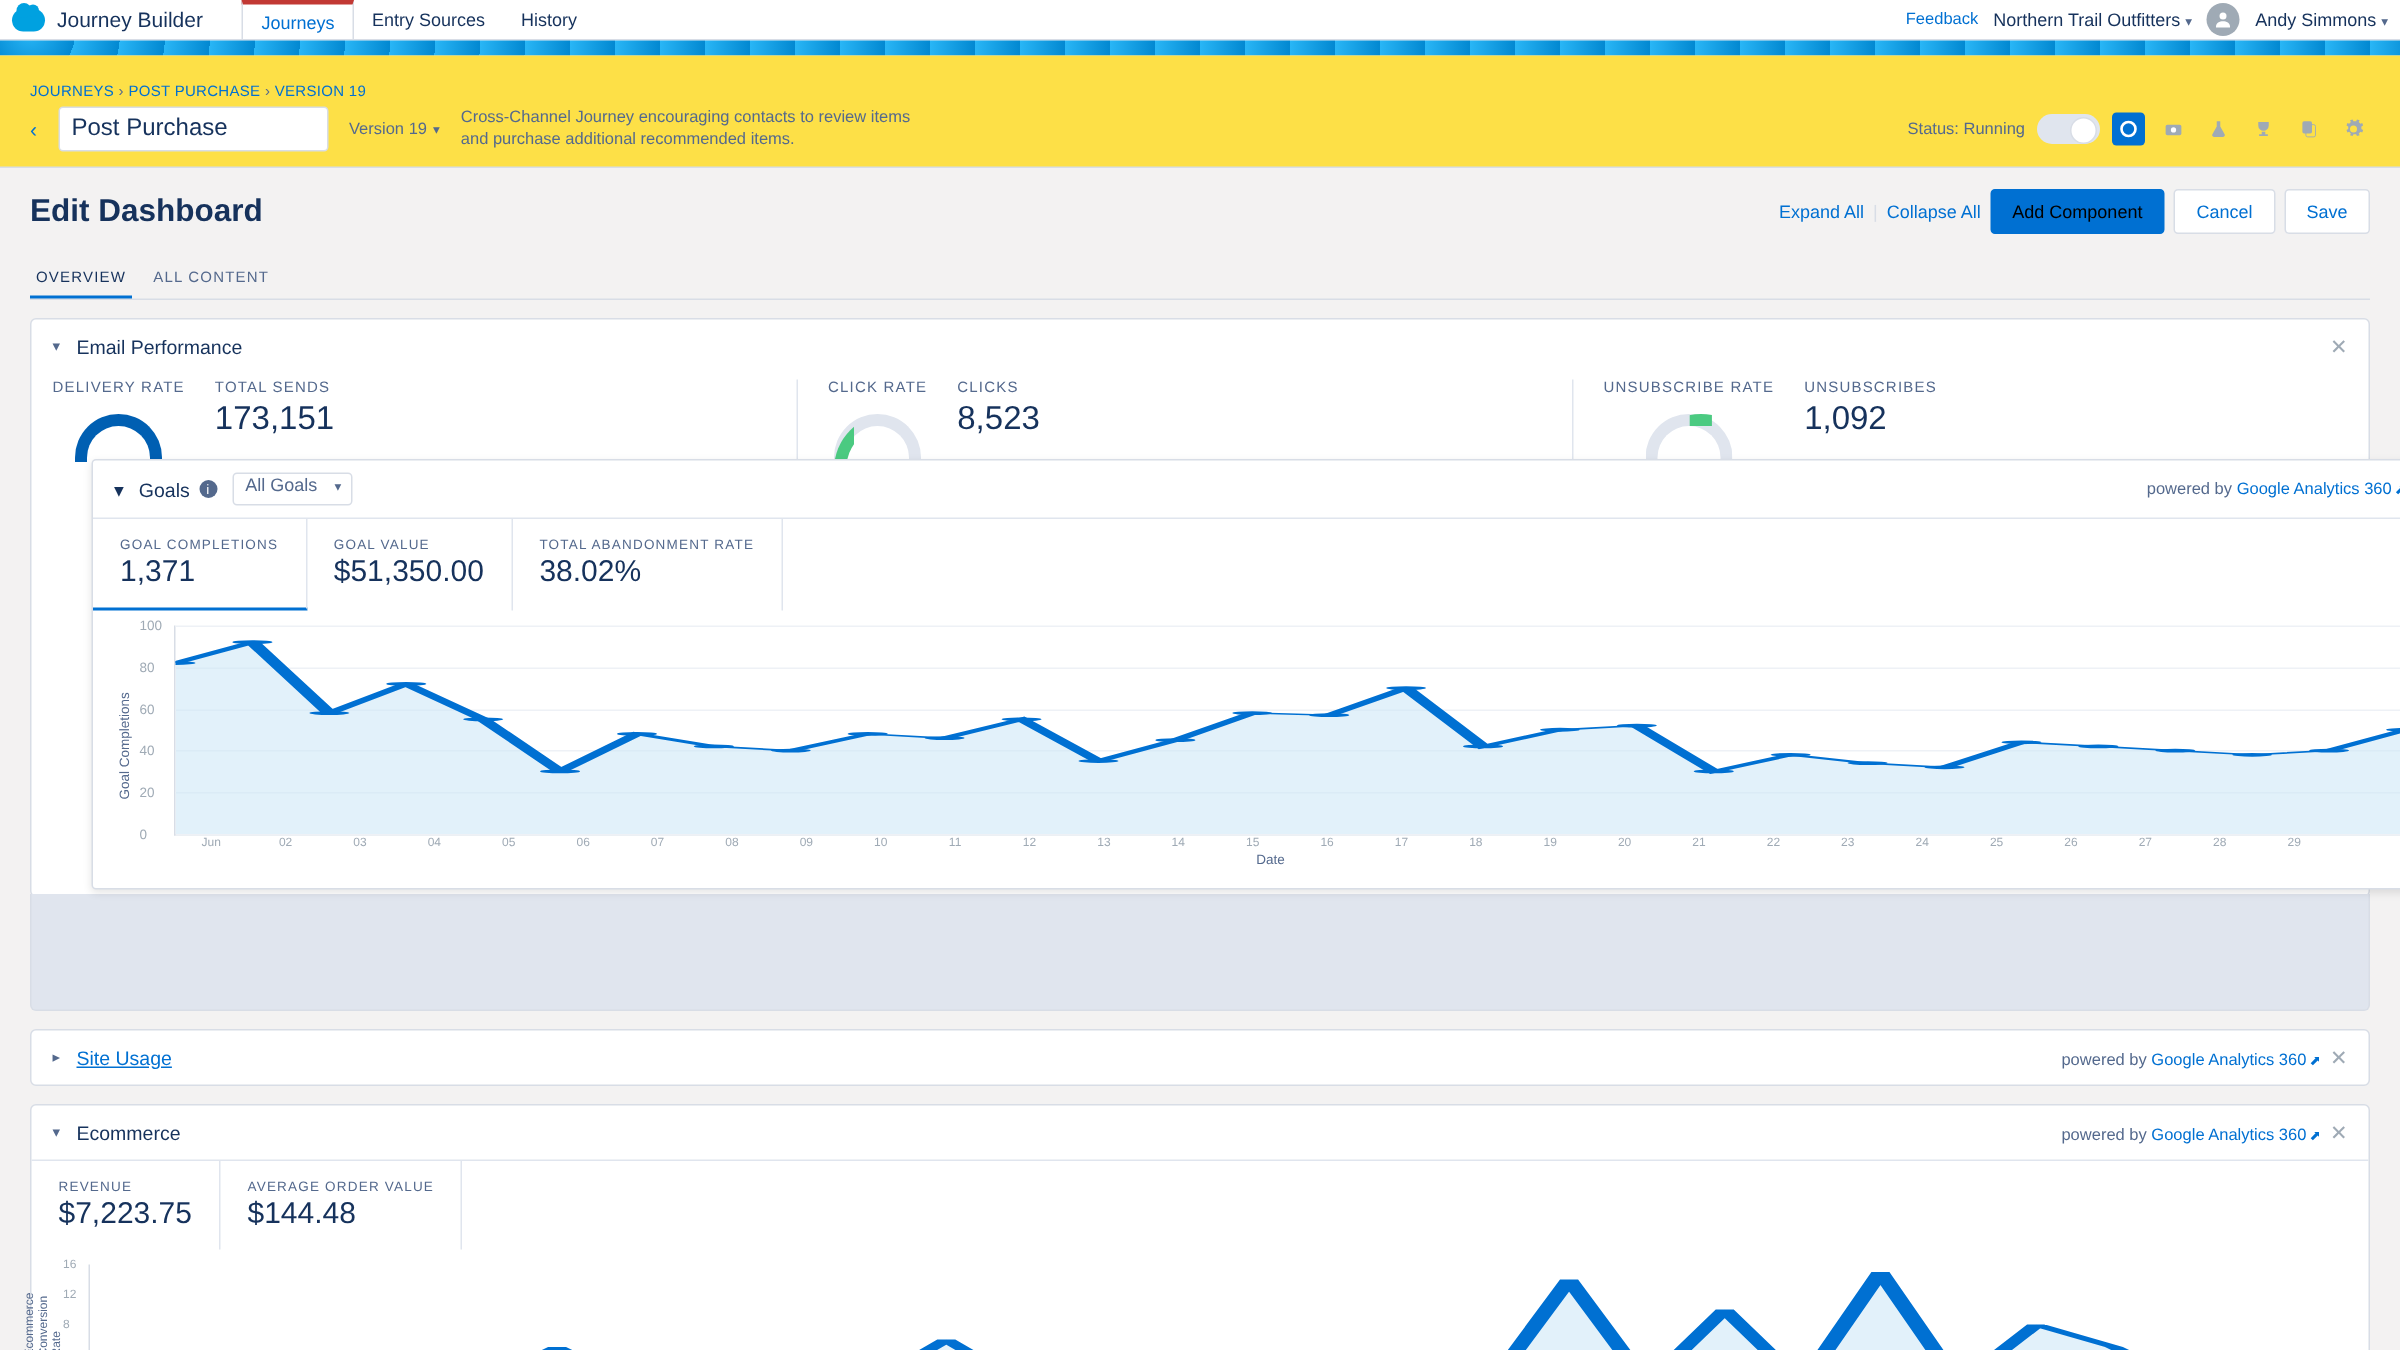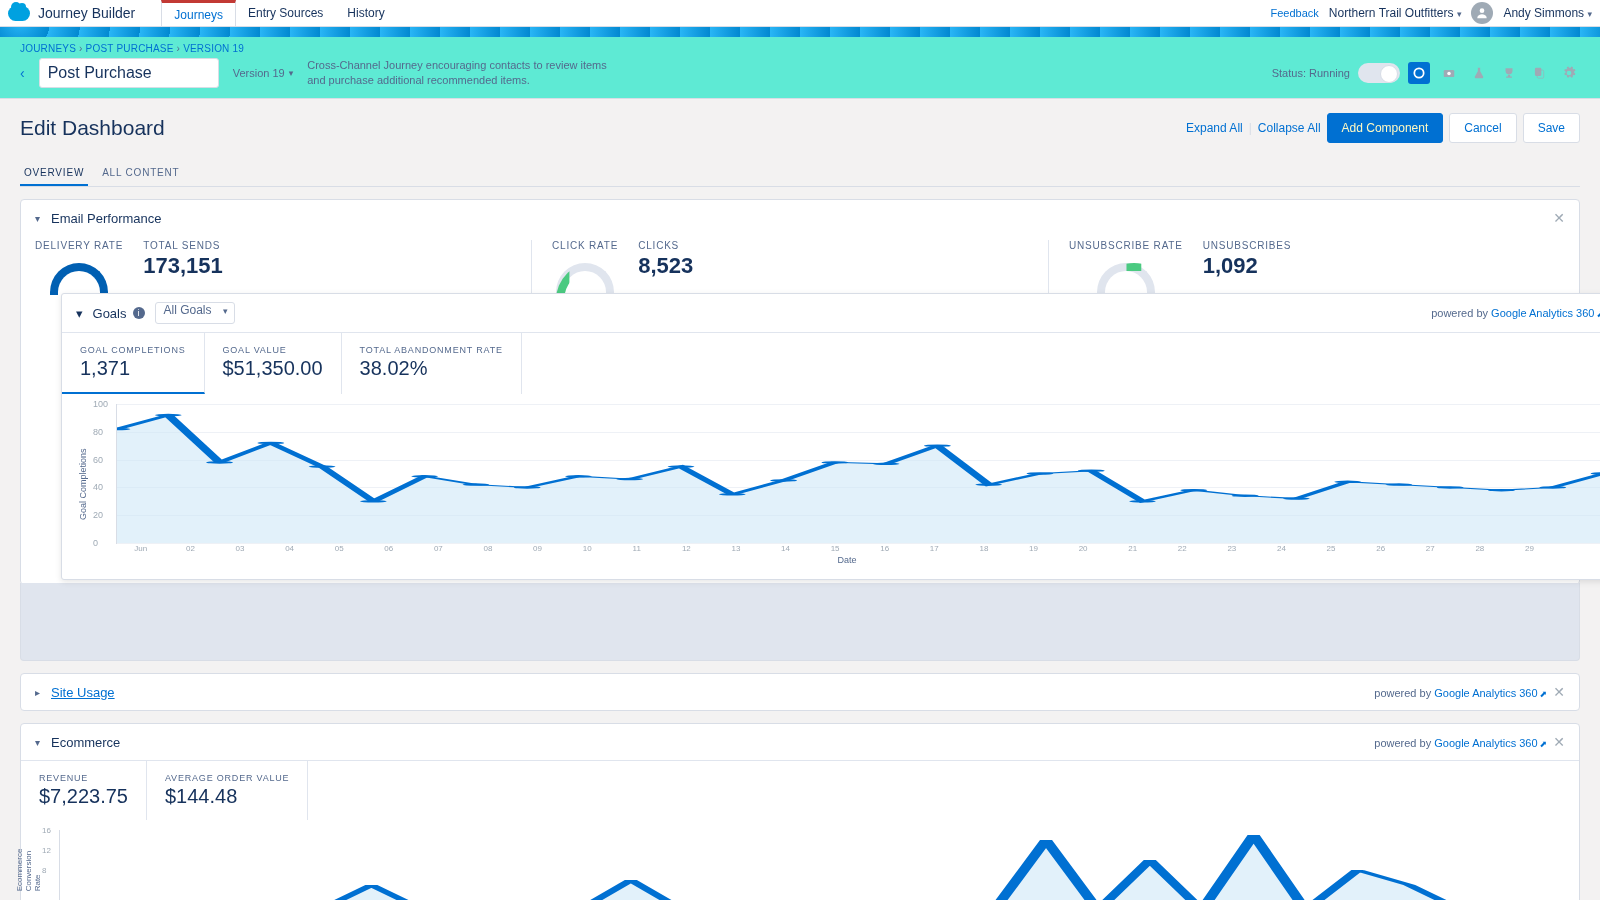--- a/index.html
+++ b/index.html
@@ -16,43 +16,43 @@
 .nav-right{margin-left:auto;display:flex;align-items:center;gap:10px}
 .feedback{font-size:11px;color:#0070d2}
 .org{font-size:12px;color:#16325c}
 .avatar{width:22px;height:22px;border-radius:50%;background:#9faab5;display:flex;align-items:center;justify-content:center}
 .avatar svg{width:14px;height:14px;fill:#fff}
 .user{font-size:12px}
 .caret{font-size:9px;color:#54698d}
 
 .wave{height:10px;background:linear-gradient(#0288d1,#039be5);background-image:repeating-radial-gradient(circle at 20px -5px,#29b6f6 0, #0288d1 30px)}
 
-.jh{background:#5eead4;padding:6px 20px 10px;border-bottom:1px solid #d8dde6}
+.jh{background:#fde047;padding:19px 20px 10px;border-bottom:1px solid #d8dde6}
 .bc{font-size:10px;color:#0070d2;text-transform:uppercase;letter-spacing:.2px}
 .bc .sep{color:#54698d;margin:0 3px}
 .jh-row{display:flex;align-items:center;gap:14px;margin-top:4px}
 .back-chev{color:#0070d2;font-size:14px;cursor:pointer}
 .jname{width:180px;height:30px;border:1px solid #d8dde6;border-radius:3px;padding:0 8px;font-size:16px;color:#16325c;background:#fff}
 .ver{font-size:11px;color:#54698d;display:flex;align-items:center;gap:4px}
 .desc{font-size:11px;color:#54698d;line-height:1.35;max-width:310px}
 .jh-right{margin-left:auto;display:flex;align-items:center;gap:8px}
 .status{font-size:11px;color:#54698d}
 .switch{width:42px;height:20px;background:#e0e5ee;border-radius:10px;position:relative}
 .switch:after{content:"";position:absolute;right:2px;top:2px;width:16px;height:16px;border-radius:50%;background:#fff;border:1px solid #d8dde6}
 .hicon{width:22px;height:22px;border-radius:3px;display:flex;align-items:center;justify-content:center;color:#9faab5}
 .hicon.active{background:#0070d2;color:#fff}
 .hicon svg{width:14px;height:14px;fill:currentColor}
 
 .page{padding:14px 20px}
 .pg-head{display:flex;align-items:center}
-.pg-title{font-size:21px;font-weight:400;color:#16325c}
+.pg-title{font-size:21px;font-weight:700;color:#16325c}
 .pg-actions{margin-left:auto;display:flex;align-items:center;gap:6px;font-size:12px}
 .link{color:#0070d2;cursor:pointer}
 .btn{height:30px;padding:0 14px;border-radius:3px;border:1px solid #d8dde6;background:#fff;font-size:12px;color:#0070d2;cursor:pointer;display:inline-flex;align-items:center}
-.btn.brand{background:#0070d2;color:#fef9c3;border-color:#0070d2}
+.btn.brand{background:#0070d2;color:#000000;border-color:#0070d2}
 .tabs{display:flex;gap:10px;margin-top:18px;border-bottom:1px solid #d8dde6}
 .tab{padding:6px 4px;font-size:10px;letter-spacing:.8px;color:#54698d;text-transform:uppercase;cursor:pointer}
 .tab.active{color:#16325c;border-bottom:2px solid #0070d2}
 
 .card{background:#fff;border:1px solid #d8dde6;border-radius:4px;margin-top:12px}
 .card-head{display:flex;align-items:center;padding:10px 14px;font-size:13px}
 .card-head .chev{width:10px;color:#54698d;margin-right:6px;font-size:10px}
 .card-close{margin-left:auto;color:#9faab5;cursor:pointer;font-size:14px}
 .pwr{margin-left:auto;font-size:11px;color:#54698d}
 .pwr a{color:#0070d2;text-decoration:none}
@@ -63,21 +63,21 @@
 .ep-col:first-child{border-left:none;padding-left:0}
 .gauge{width:58px;height:32px;border-top-left-radius:60px;border-top-right-radius:60px;border:8px solid #e0e5ee;border-bottom:none;position:relative;margin-top:6px}
 .gauge.full{border-color:#005fb2}
 .gauge.partial:before{content:"";position:absolute;left:-8px;top:-8px;width:58px;height:32px;border-top-left-radius:60px;border-top-right-radius:60px;border:8px solid #00a1e0;border-bottom:none;border-right-color:transparent;clip-path:polygon(0 0,55% 0,55% 100%,0 100%)}
 .gauge.thin:before{content:"";position:absolute;left:-8px;top:-8px;width:58px;height:32px;border-top-left-radius:60px;border-top-right-radius:60px;border:8px solid #4bca81;border-bottom:none;clip-path:polygon(0 0,18% 0,18% 100%,0 100%)}
 .gauge.tiny:before{content:"";position:absolute;left:-8px;top:-8px;width:58px;height:32px;border-top-left-radius:60px;border-top-right-radius:60px;border:8px solid #4bca81;border-bottom:none;clip-path:polygon(40% 0,60% 0,60% 20%,40% 20%)}
 .rate-lbl{font-size:10px;letter-spacing:.8px;color:#54698d;text-transform:uppercase;text-align:left;width:100%}
 .ep-block{display:flex;flex-direction:column;align-items:center;gap:6px}
 .ep-stat{display:flex;flex-direction:column;gap:2px}
 .stat-lbl{font-size:10px;letter-spacing:.8px;color:#54698d;text-transform:uppercase}
-.stat-val{font-size:22px;font-weight:700;color:#16325c}
+.stat-val{font-size:22px;font-weight:400;color:#16325c}
 
 .goals-card{background:#fff;border:1px solid #d8dde6;border-radius:3px;margin:0 -40px 0 40px;box-shadow:0 2px 6px rgba(0,0,0,.1);position:relative;top:-4px}
 .goals-head{display:flex;align-items:center;padding:8px 14px;gap:10px}
 .goals-head .title{font-size:13px;display:flex;align-items:center;gap:6px}
 .info{width:12px;height:12px;border-radius:50%;background:#54698d;color:#fff;font-size:9px;display:inline-flex;align-items:center;justify-content:center}
 .select{height:22px;border:1px solid #d8dde6;border-radius:3px;padding:0 22px 0 8px;font-size:12px;color:#54698d;background:#fff;position:relative}
 .select:after{content:"▾";position:absolute;right:6px;top:3px;color:#54698d;font-size:9px}
 .goal-metrics{display:flex;border-top:1px solid #e0e5ee}
 .gm{padding:12px 18px;border-right:1px solid #e0e5ee}
 .gm.active{border-bottom:2px solid #0070d2}

